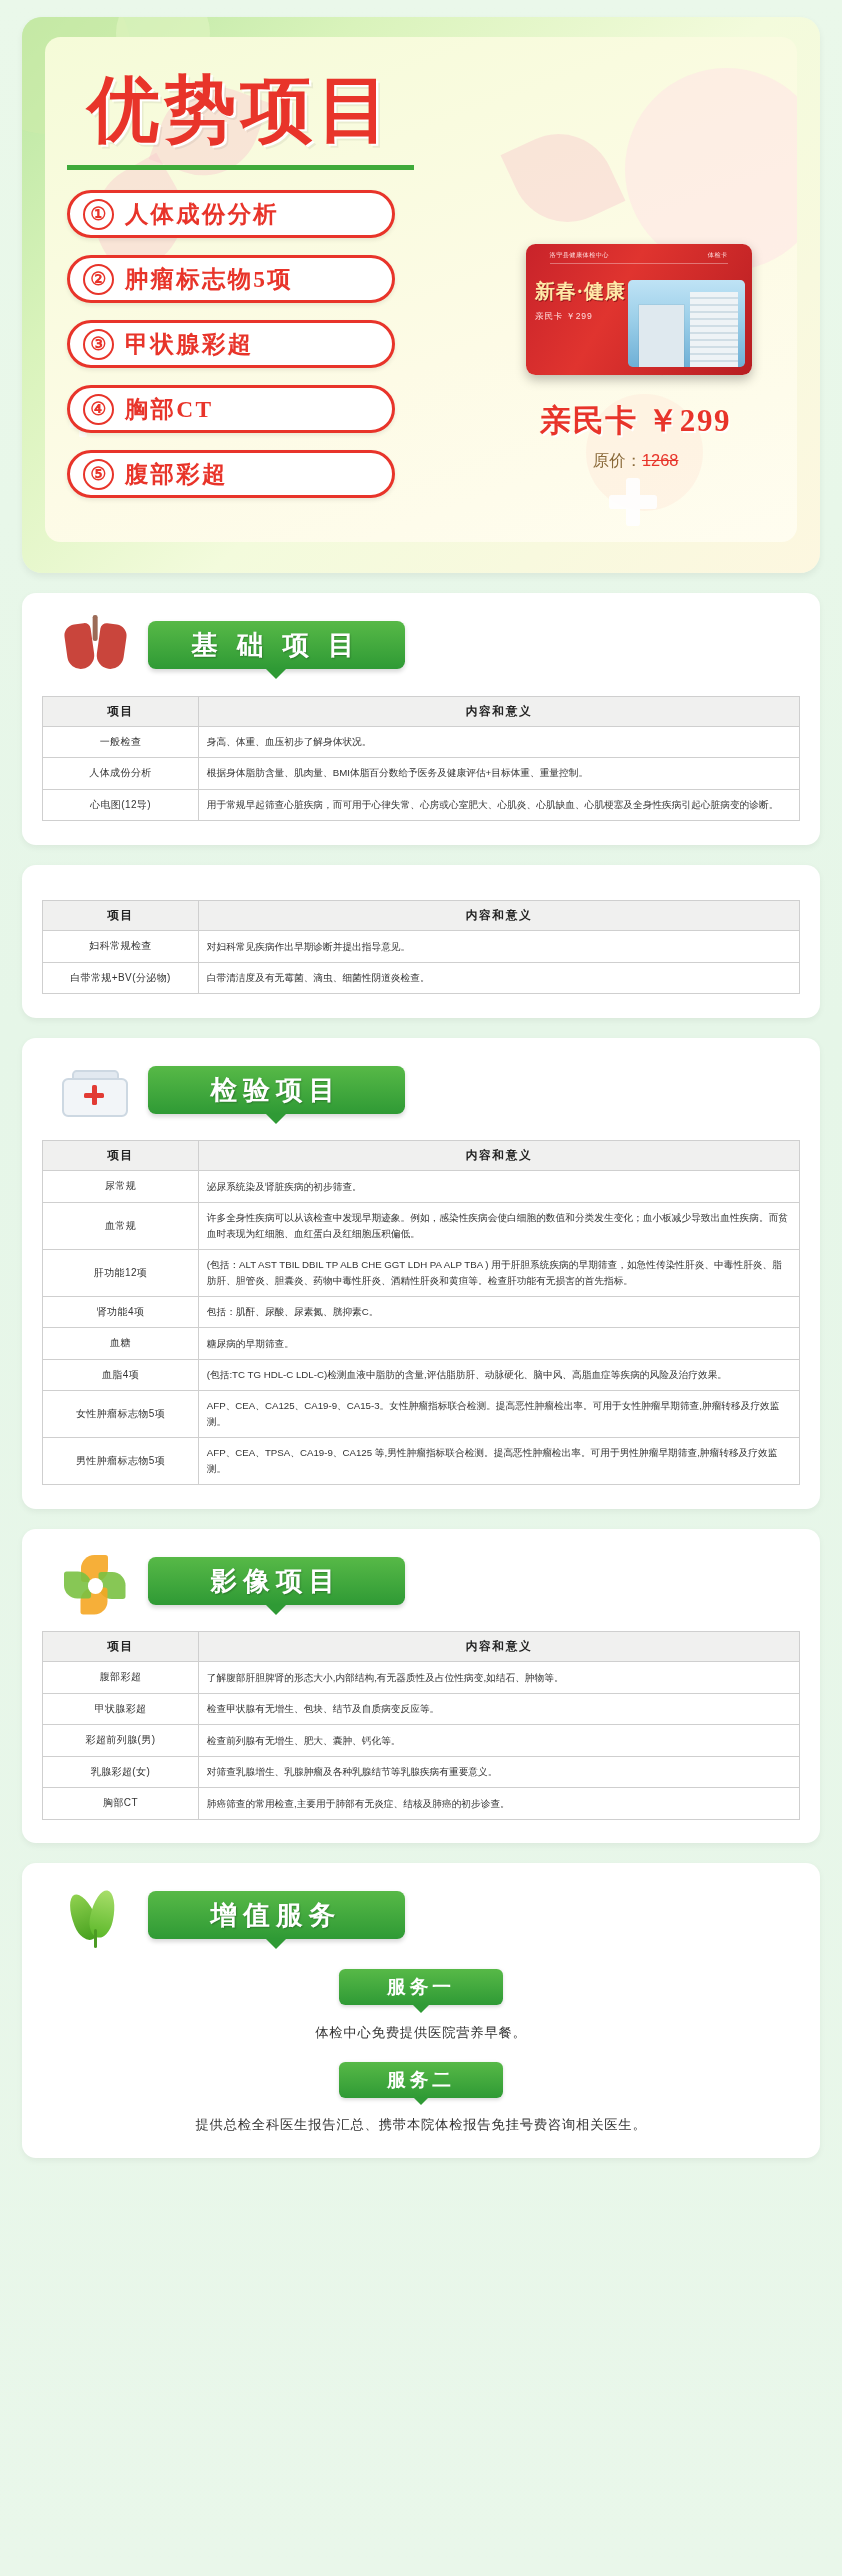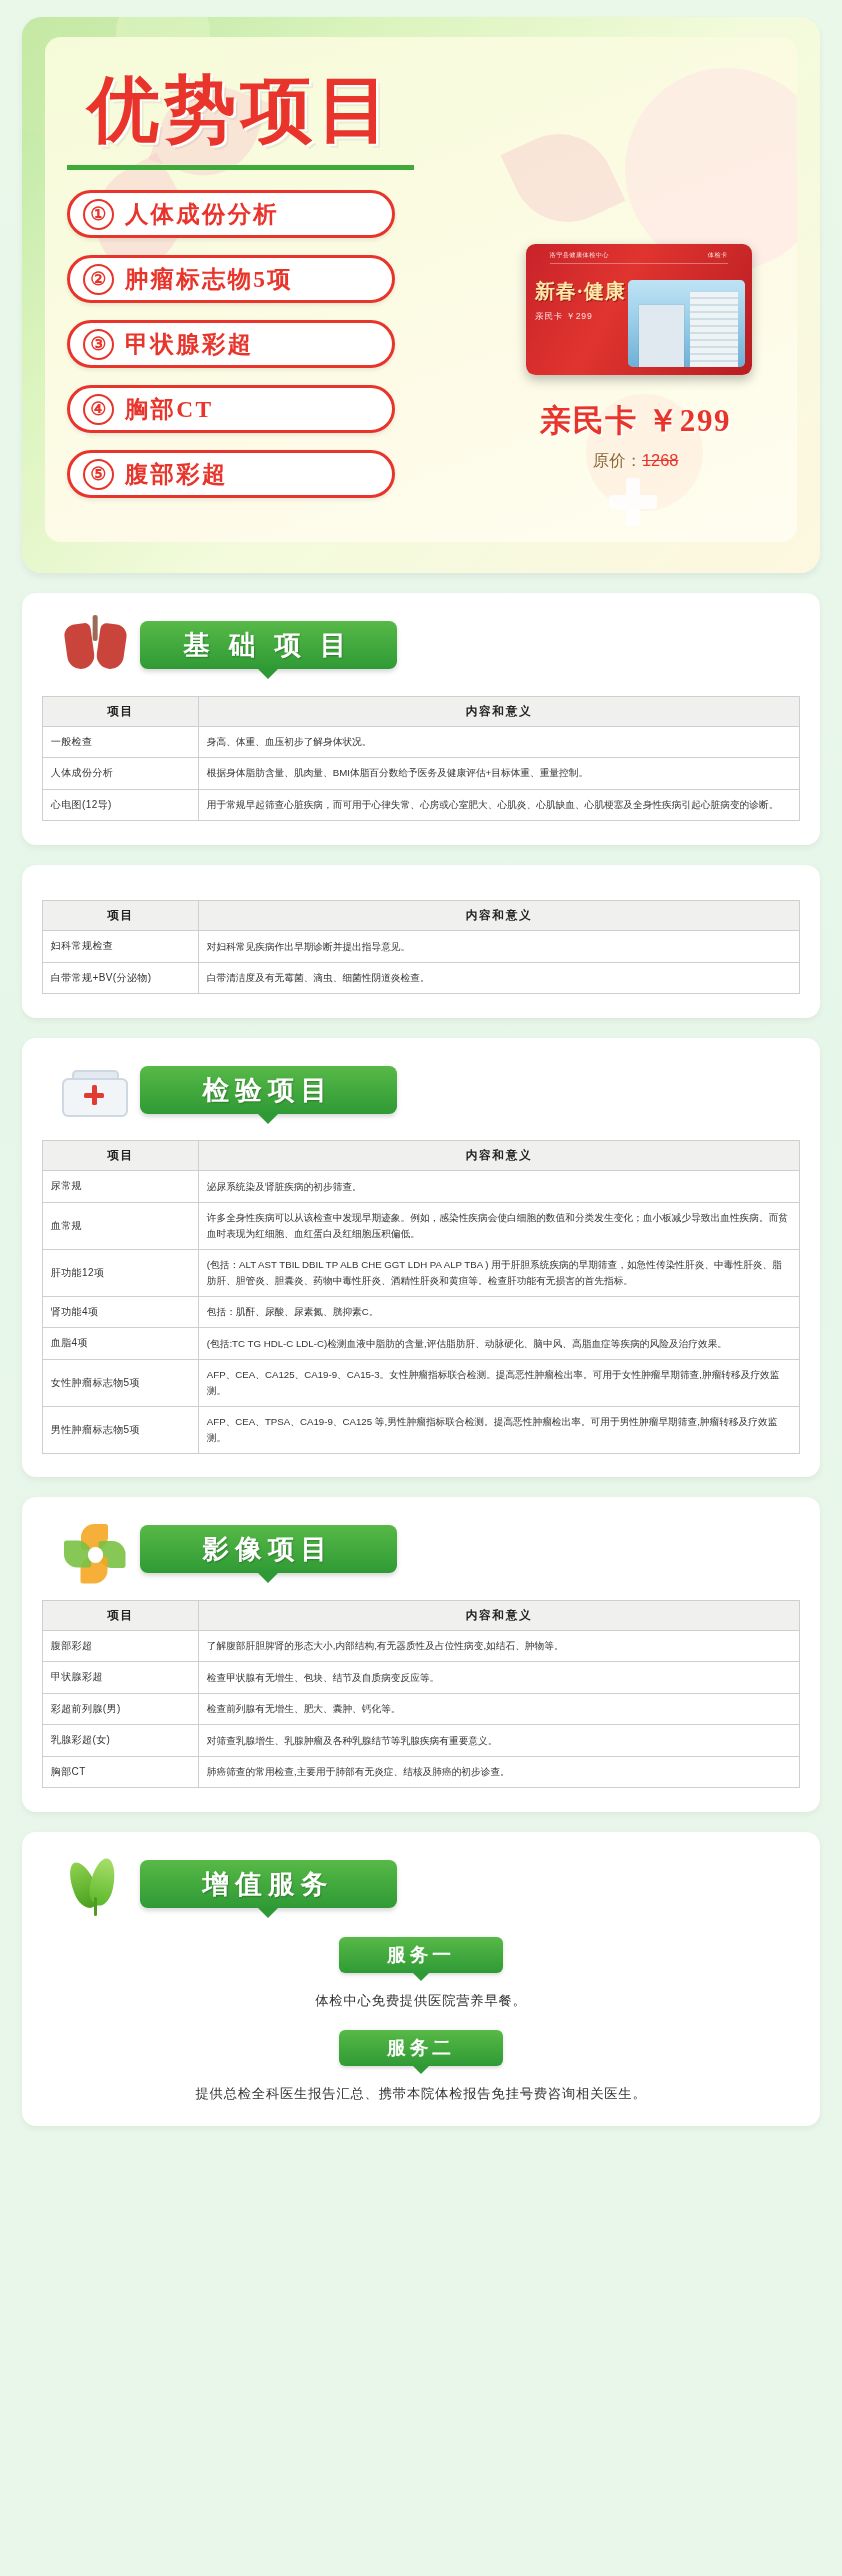--- a/index.html
+++ b/index.html
@@ -161,21 +161,21 @@
 
   
   .section {
     background: #ffffff;
     border-radius: 14px;
     margin-top: 20px;
     padding: 18.7px 20px 23.4px 20px;
     box-shadow: 0 2.3px 6.2px rgba(0,0,0,.05);
   }
   .sec-head {
-    display: flex; align-items: center; gap: 4px;
+    display: flex; align-items: center; gap: 12px;
     margin-bottom: 14px; padding-left: 12.5px;
   }
   .sec-icon { width: 81px; height: 67px; position: relative; flex: 0 0 auto; }
   .banner {
     position: relative;
     background: linear-gradient(180deg, #57b947 0%, #2f9a35 100%);
     border-radius: 7.8px;
     min-width: 257px;
     height: 48px;
     display: flex; align-items: center; justify-content: center;
@@ -209,21 +209,21 @@
     color: #222;
     letter-spacing: 1.6px;
   }
   table.itab td {
     border: 0.8px solid #cfcfcf;
     padding: 7px 7.8px;
     line-height: 1.65;
     vertical-align: middle;
   }
   table.itab td.name {
-    width: 156px; font-size: 10px; letter-spacing: 0.4px;
+    width: 156px; text-align: center; font-size: 10px; letter-spacing: 0.4px;
   }
 
   
   .lungs { position: relative; width: 100%; height: 100%; }
   .lungs:before, .lungs:after {
     content: ""; position: absolute; top: 12.5px; width: 26.5px; height: 45px;
     background: #c9453c; border-radius: 14px 7.8px 17px 17px;
   }
   .lungs:before { left: 11px; transform: rotate(-8deg); }
   .lungs:after { right: 11px; transform: rotate(8deg); border-radius: 7.8px 14px 17px 17px; }
@@ -458,20 +458,24 @@
       </tr>
       <tr>
         <td class="name">肝功能12项</td>
         <td>(包括：ALT AST TBIL DBIL TP ALB CHE GGT LDH PA ALP TBA ) 用于肝胆系统疾病的早期筛查，如急性传染性肝炎、中毒性肝炎、脂肪肝、胆管炎、胆囊炎、药物中毒性肝炎、酒精性肝炎和黄疸等。检查肝功能有无损害的首先指标。</td>
       </tr>
       <tr>
         <td class="name">肾功能4项</td>
         <td>包括：肌酐、尿酸、尿素氮、胱抑素C。</td>
       </tr>
       <tr>
+        <td class="name">血糖</td>
+        <td>糖尿病的早期筛查。</td>
+      </tr>
+      <tr>
         <td class="name">血脂4项</td>
         <td>(包括:TC TG HDL-C LDL-C)检测血液中脂肪的含量,评估脂肪肝、动脉硬化、脑中风、高脂血症等疾病的风险及治疗效果。</td>
       </tr>
       <tr>
         <td class="name">女性肿瘤标志物5项</td>
         <td>AFP、CEA、CA125、CA19-9、CA15-3。女性肿瘤指标联合检测。提高恶性肿瘤检出率。可用于女性肿瘤早期筛查,肿瘤转移及疗效监测。</td>
       </tr>
       <tr>
         <td class="name">男性肿瘤标志物5项</td>
         <td>AFP、CEA、TPSA、CA19-9、CA125 等,男性肿瘤指标联合检测。提高恶性肿瘤检出率。可用于男性肿瘤早期筛查,肿瘤转移及疗效监测。</td>

